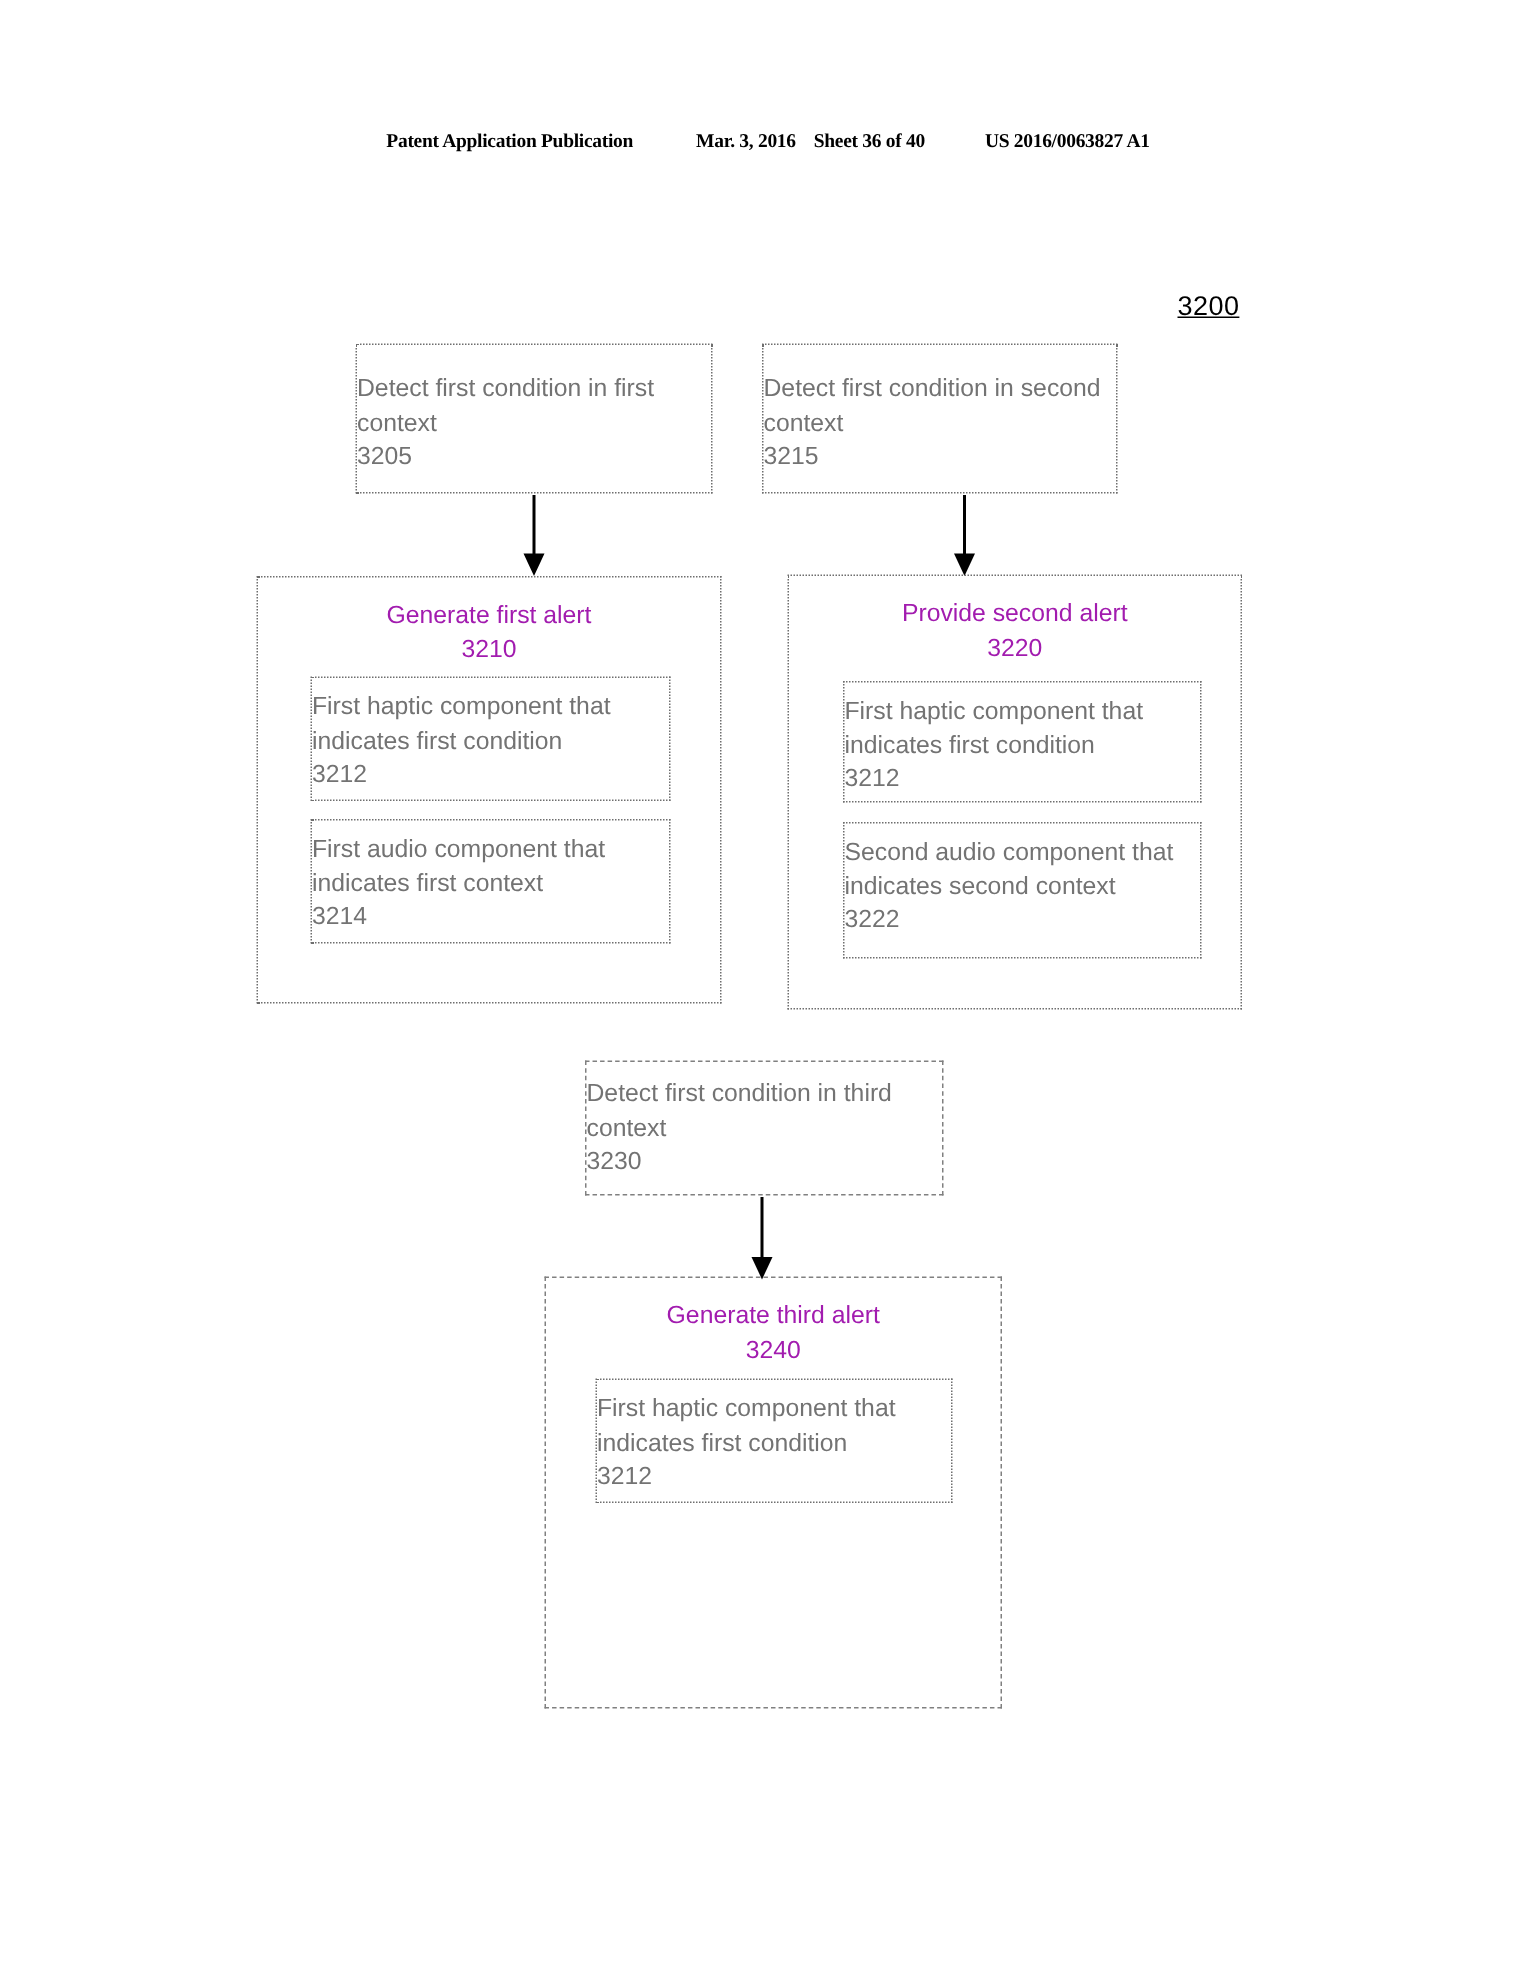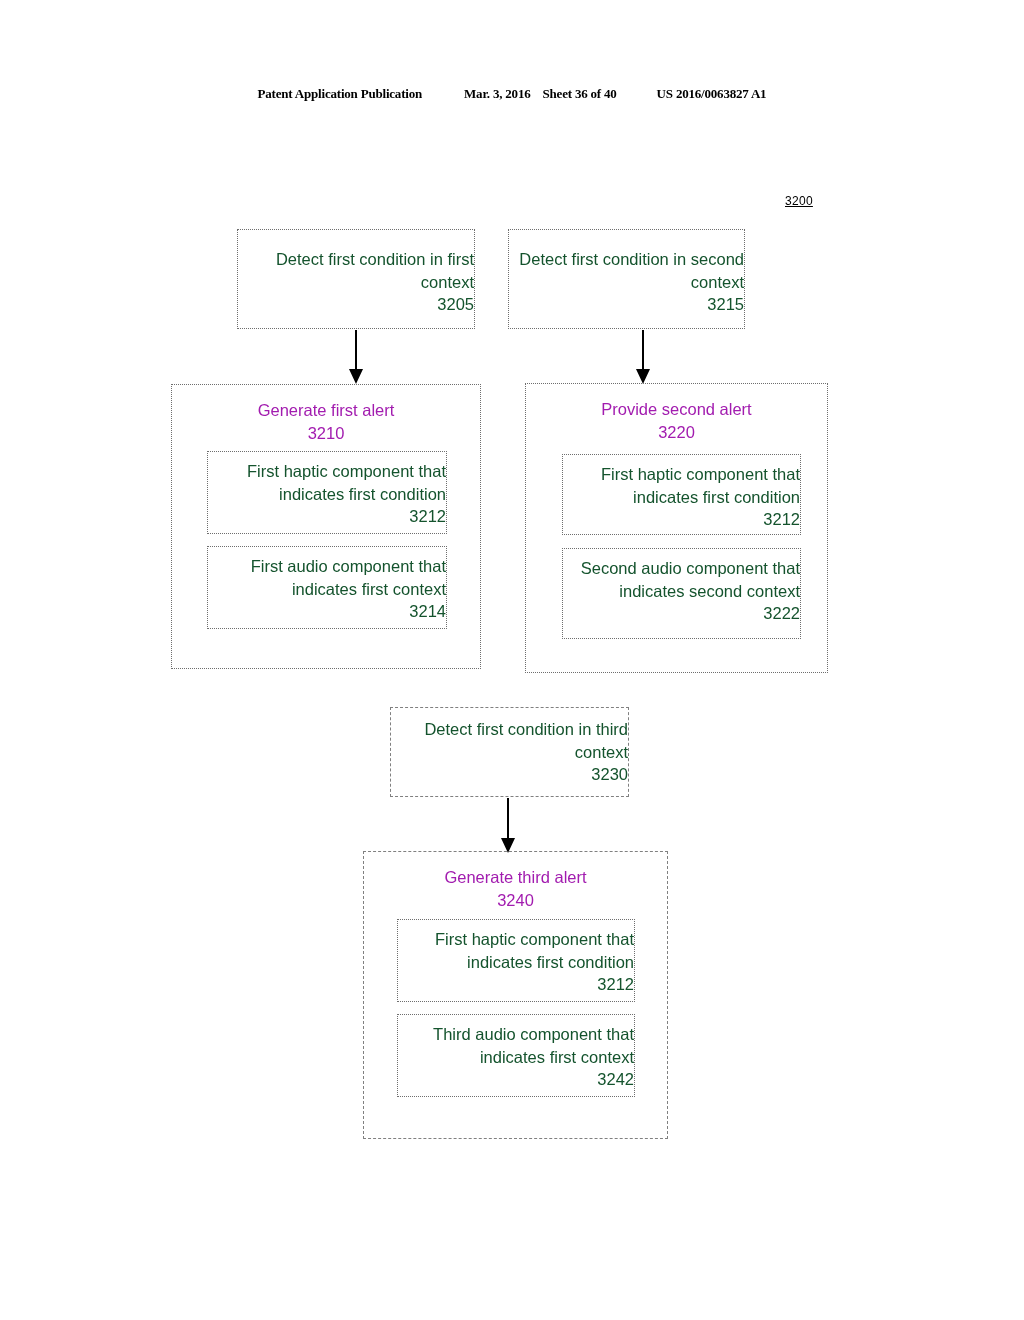--- a/index.html
+++ b/index.html
@@ -33,45 +33,45 @@
   .pub-header .seg { display: inline-block; vertical-align: baseline; }
   .pub-header .gap-a { display: inline-block; width: 42px; }
   .pub-header .gap-b { display: inline-block; width: 12px; }
   .pub-header .gap-c { display: inline-block; width: 40px; }
 
   
   .fig-ref {
     position: absolute;
     left: 785px;
     top: 194px;
-    font-size: 12px;
+    font-size: 18px;
     text-decoration: underline;
     letter-spacing: 0.3px;
   }
 
   
   .box {
     position: absolute;
     box-sizing: border-box;
     background: transparent;
   }
   .dotted {
     border: 1.3px dotted #6e6e6e;
   }
   .dashed {
     border: 1.4px dashed #808080;
   }
   .box-text {
     position: absolute;
     left: 0;
     right: 0;
-    text-align: right;
+    text-align: left;
     font-size: 16.5px;
     line-height: 22.5px;
-    color: #14532d;
+    color: #737373;
     white-space: pre-line;
   }
 
   
   .step-3205 { left: 237px;  top: 229px; width: 238px; height: 100px; }
   .step-3215 { left: 508px;  top: 229px; width: 237px; height: 100px; }
   .step-3205 .box-text { top: 18px; }
   .step-3215 .box-text { top: 18px; }
 
   .step-3230 { left: 390px; top: 707px; width: 239px; height: 90px; }
@@ -222,20 +222,16 @@
     <div class="arrow-head"></div>
   </div>
 
   <div class="box dashed group group-3240">
     <div class="group-title">Generate third alert
 3240</div>
     <div class="box dotted inner inner-3212c">
       <div class="box-text">First haptic component that indicates first condition
 3212</div>
     </div>
-    <div class="box dotted inner inner-3242">
-      <div class="box-text">Third audio component that indicates first context
-3242</div>
-    </div>
   </div>
 
 
 </div>
 
 </body></html>

